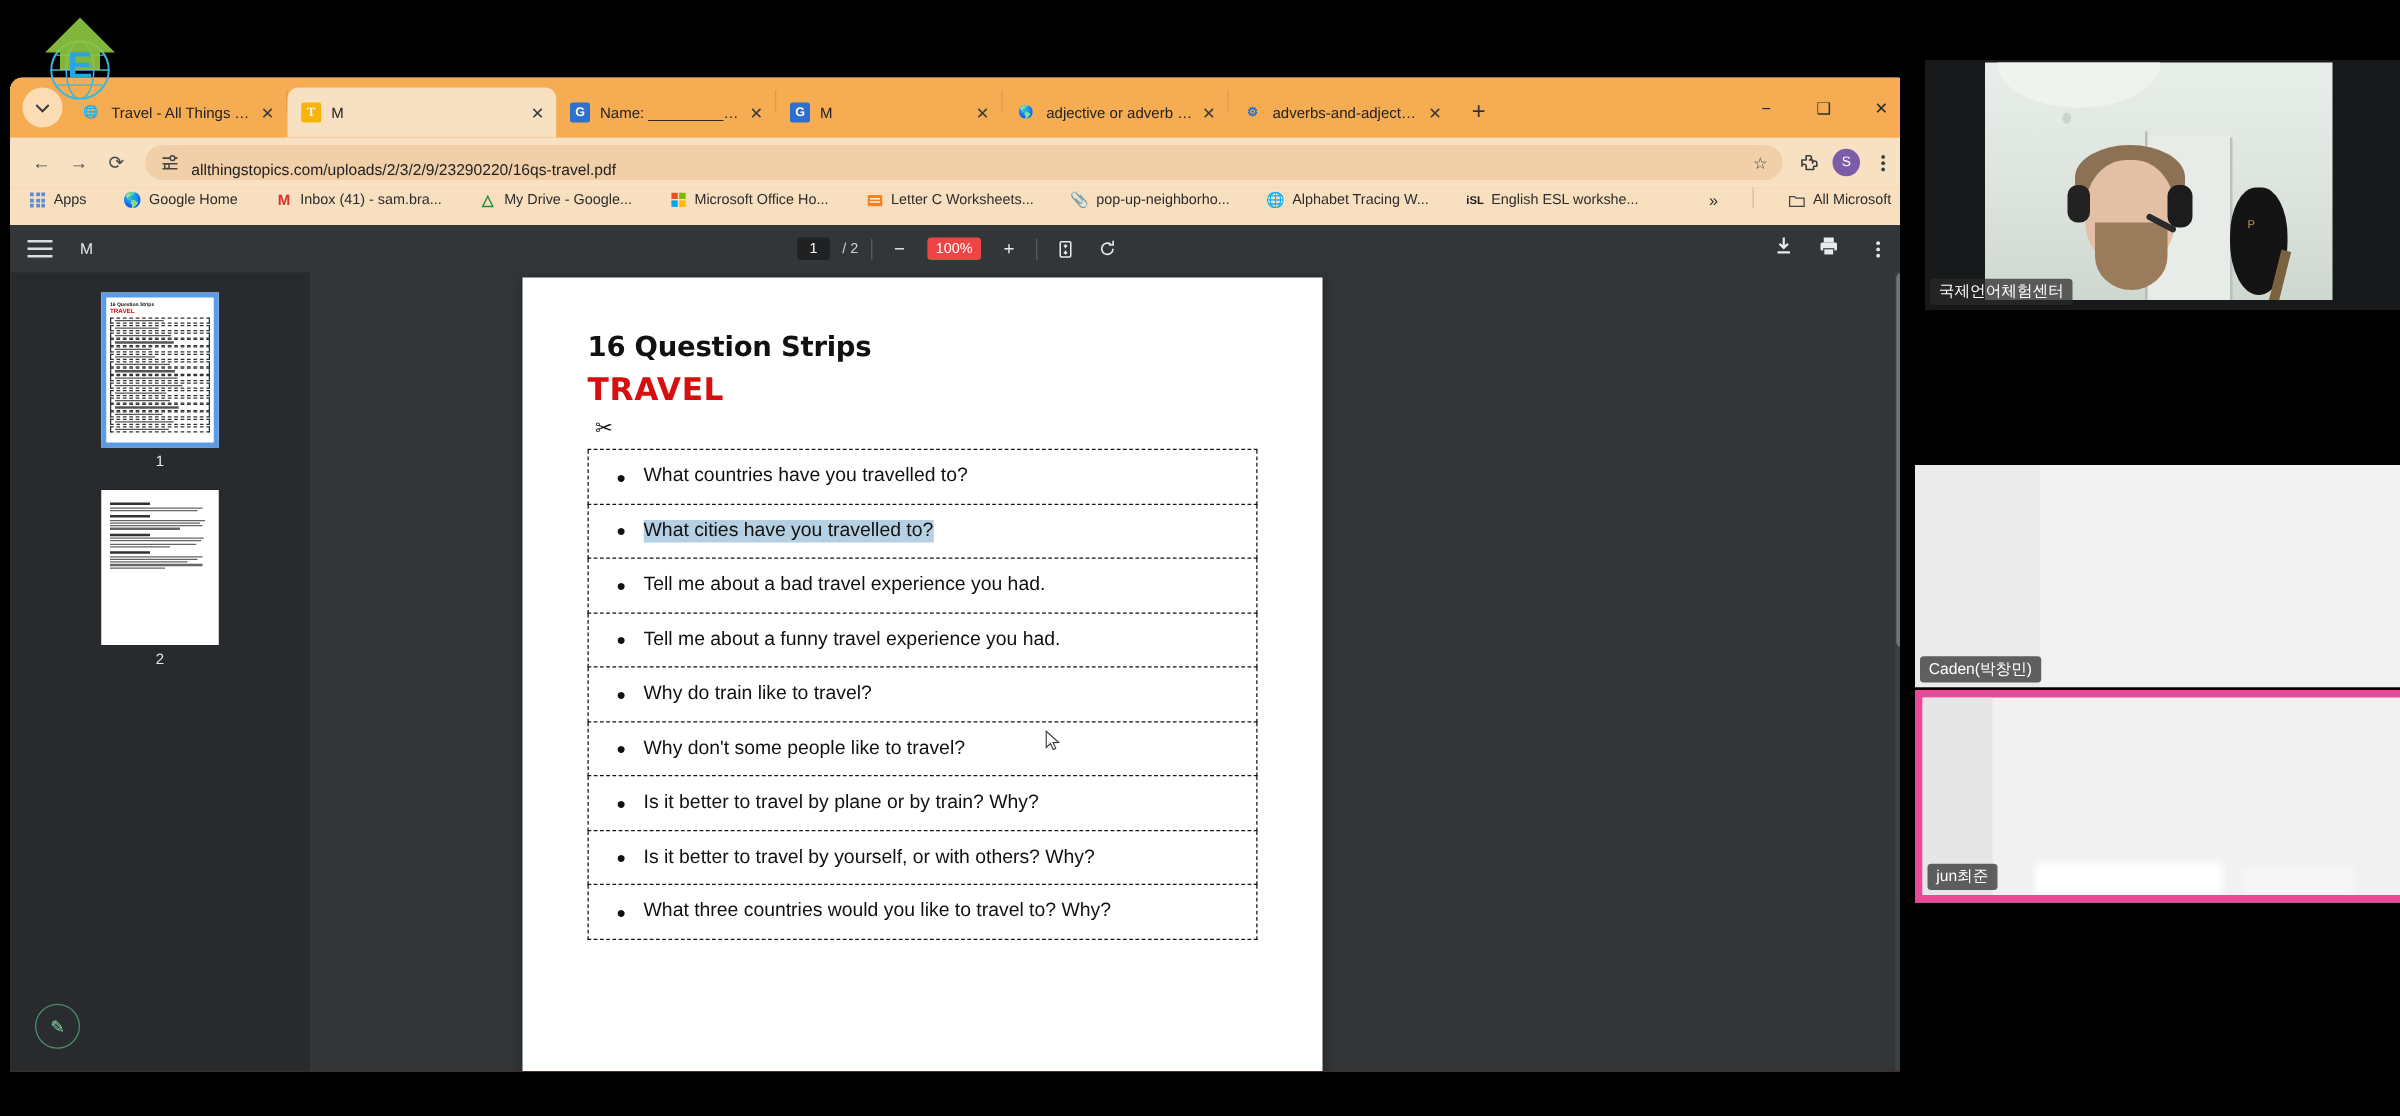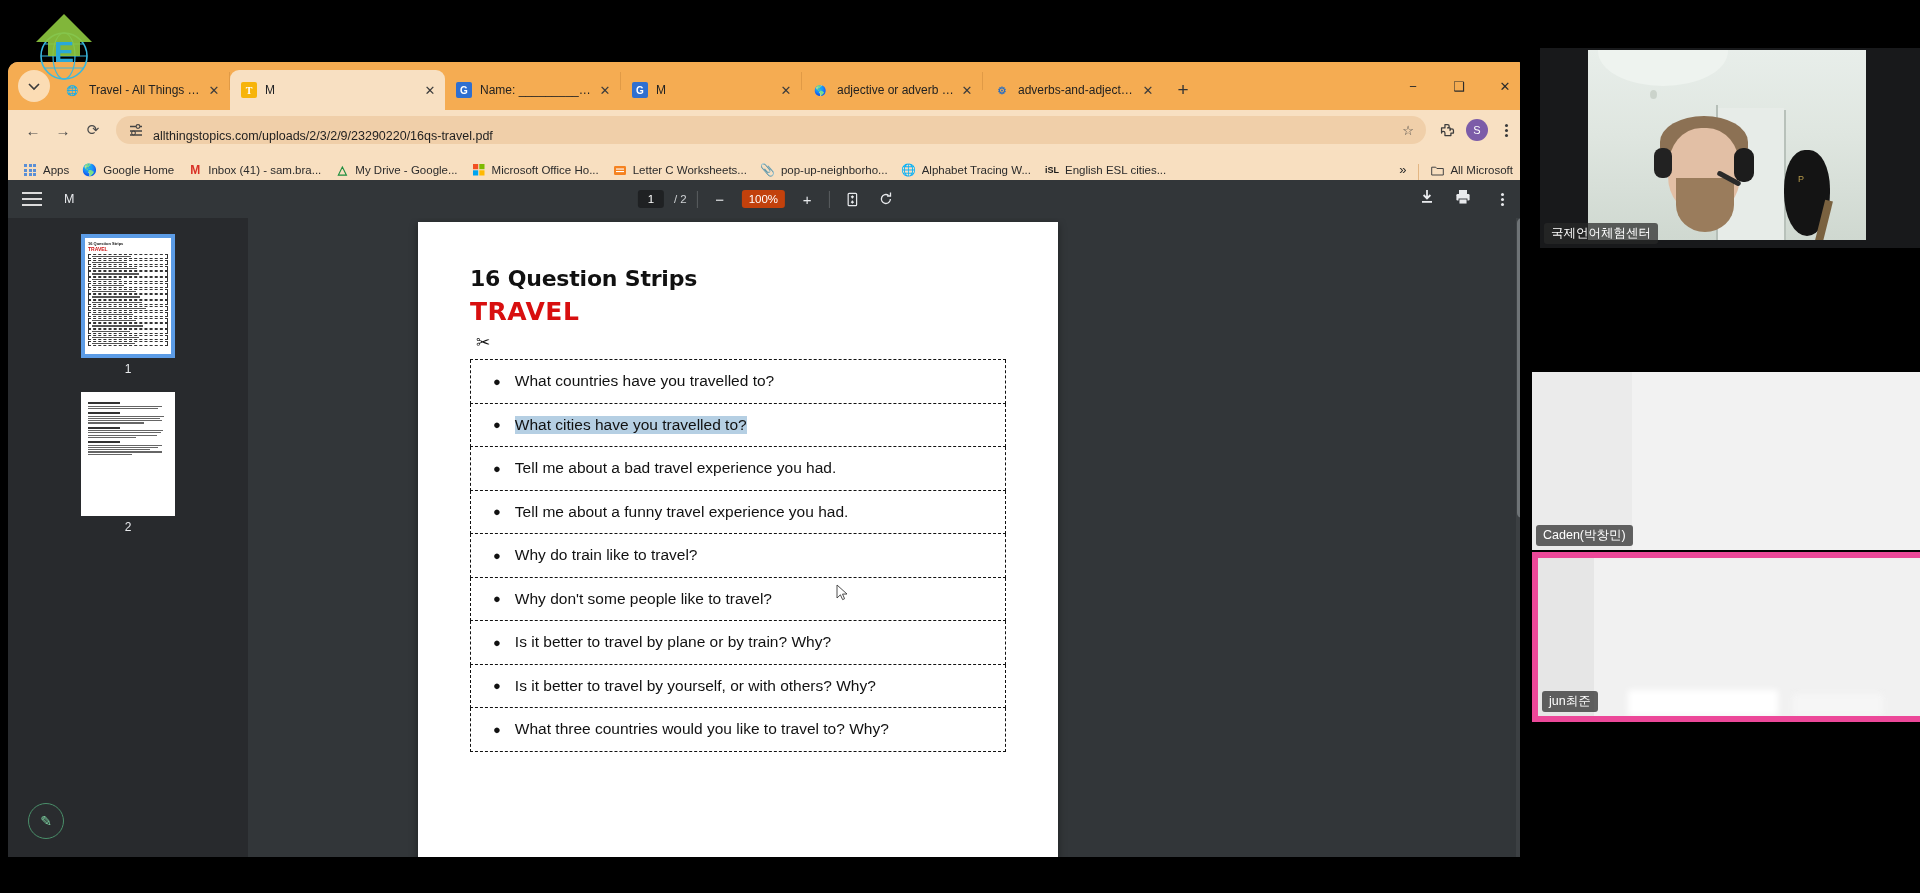--- a/index.html
+++ b/index.html
@@ -117,22 +117,22 @@
     justify-content: center; margin: 0 6px; flex: 0 0 22px; cursor: pointer;
   }
   .kebab {
     width: 24px; display: flex; flex-direction: column; align-items: center;
     gap: 2px; cursor: pointer; flex: 0 0 24px;
   }
   .kebab i { width: 3px; height: 3px; border-radius: 50%; background: #3a3a3a; display:block; }
 
   
   .bkbar {
-    height: 30px; background: #f8dfc0; display: flex; align-items: flex-end;
-    padding: 0 8px; font-size: 11.5px; color: #2b2b2b;
+    height: 30px; background: #f8dfc0; display: flex; align-items: flex-start;
+    padding: 0 8px; font-size: 11.5px; color: #2b2b2b; gap: 16px;
   }
   .bk {
     display: flex; align-items: center; gap: 6px; padding: 3px 7px;
     border-radius: 4px; cursor: pointer; white-space: nowrap; flex: 0 0 auto;
   }
   .bk .bkico {
     width: 14px; height: 14px; flex: 0 0 14px;
     display: flex; align-items: center; justify-content: center;
     font-size: 10px; font-weight: bold;
   }
@@ -166,21 +166,21 @@
     cursor: text;
   }
   .pagetot { color: #cfd2d5; font-size: 11.5px; }
   .tbsep { width: 1px; height: 17px; background: #5a5e61; }
   .tbbtn {
     width: 24px; height: 24px; display: flex; align-items: center;
     justify-content: center; color: #e8eaed; font-size: 15px; cursor: pointer;
     border-radius: 3px;
   }
   .zoombox {
-    background: #c2410c; color: #fff; font-size: 11.5px;
+    background: #ef4444; color: #fff; font-size: 11.5px;
     padding: 3px 7px; border-radius: 3px; cursor: pointer;
   }
   .tbright {
     margin-left: auto; display: flex; align-items: center; gap: 14px;
   }
   .tbicon { width: 22px; height: 22px; color: #e8eaed; cursor: pointer; }
 
   
   .thumbpane {
     position: absolute; left: 0; top: 38px; bottom: 0; width: 240px;
@@ -484,21 +484,21 @@
       <div class="bk">
         <span class="bkico" style="color:#7fc8d6;font-size:12px">📎</span>
         <span class="bk-label">pop-up-neighborho...</span>
       </div>
       <div class="bk">
         <span class="bkico" style="color:#333;font-size:12px">🌐</span>
         <span class="bk-label">Alphabet Tracing W...</span>
       </div>
       <div class="bk">
         <span class="bkico" style="color:#1a1a1a;font-size:9px">iSL</span>
-        <span class="bk-label">English ESL cities...</span>
+        <span class="bk-label">English ESL workshe...</span>
       </div>
 
       <div class="bk-overflow">»</div>
       <div class="bk-div"></div>
       <div class="bk">
         <span class="bkico">
           <svg width="13" height="11" viewBox="0 0 13 11">
             <path d="M0.7 2.2h4l1.2 1.3h6.4v6.5H0.7z" fill="none" stroke="#444" stroke-width="1"></path>
           </svg>
         </span>

